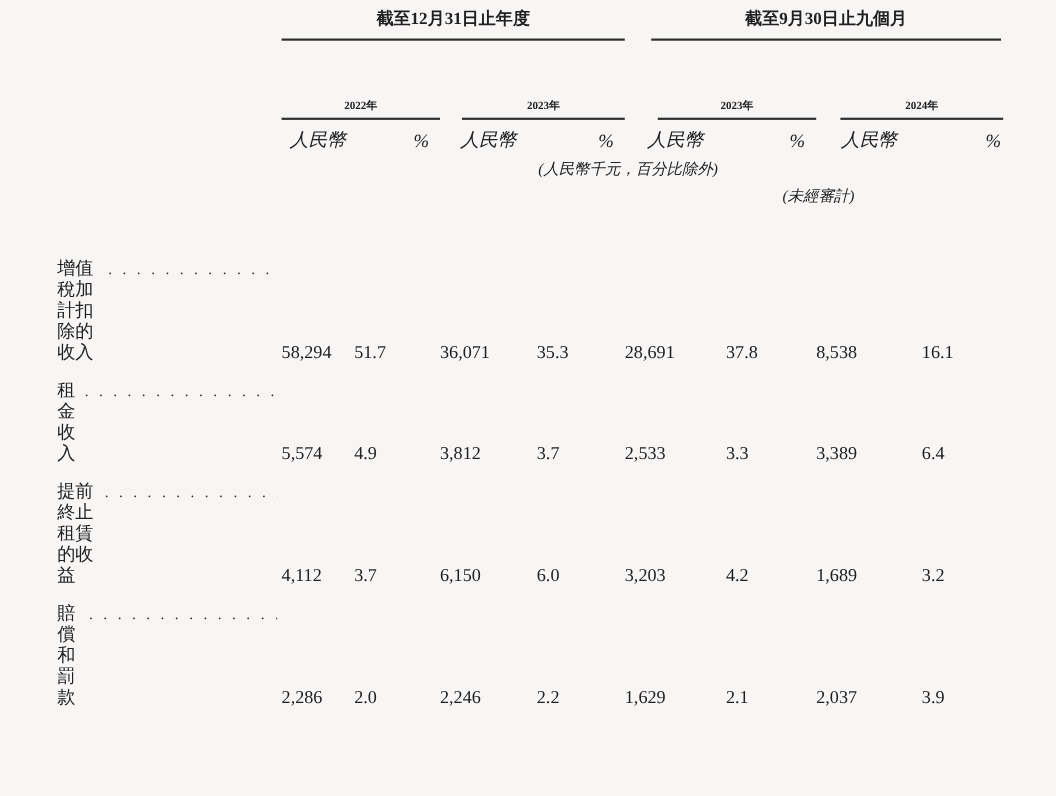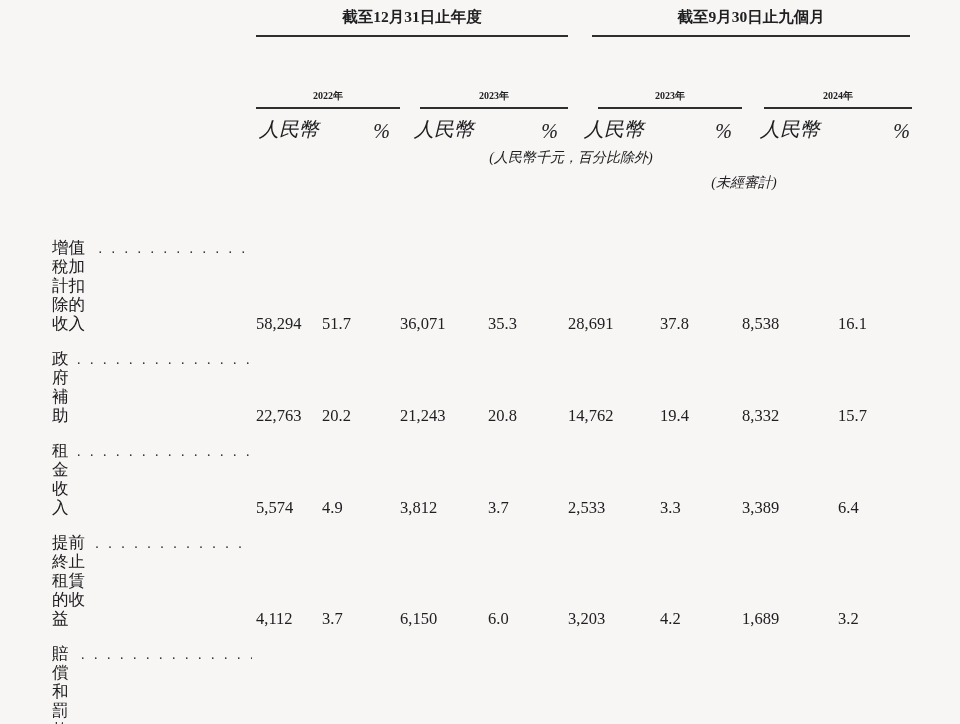--- a/index.html
+++ b/index.html
@@ -29,21 +29,21 @@
   }
   .g2{margin-left:24px;margin-right:10px;}
   .yr{
     border-bottom:2px solid var(--rule);
     text-align:center;font-weight:bold;font-size:10px;
     padding:6px 0 4px;
   }
   .y2{margin-left:20px;}
   .y3{margin-left:30px;}
   .y4{margin-left:22px;margin-right:8px;margin-top:46px;}
-  .units td{padding:7px 0 3px;font-style:italic;font-size:20px;}
+  .units td{padding:7px 0 3px;font-style:italic;font-size:17px;}
   .units .cur{text-align:center;}
   .units .pct{text-align:right;padding-right:10px;}
   .note1 td{font-style:italic;font-size:14px;text-align:center;padding:3px 0 0;}
   .note2 td{font-style:italic;font-size:14px;text-align:center;padding:7px 0 0;}
   .spacer td{height:38px;}
   
   .data-row td{padding:8px 0 8px;line-height:19px;}
   .data-row td.val{text-align:left;padding-right:2px;white-space:nowrap;}
   .lab{display:flex;align-items:baseline;}
   .dots{flex:1 1 auto;overflow:hidden;white-space:nowrap;margin:0 4px 0 7px;min-width:0;}
@@ -134,36 +134,20 @@
           <td class="val">36,071</td>
           <td class="val">35.3</td>
           <td class="val">28,691</td>
           <td class="val">37.8</td>
           <td class="val">8,538</td>
           <td class="val">16.1</td>
         </tr>
         <tr class="data-row">
           <td class="label-cell">
             <div class="lab">
-              <span>政府補助</span>
-              <span class="dots"></span>
-            </div>
-          </td>
-          <td class="val">22,763</td>
-          <td class="val">20.2</td>
-          <td class="val">21,243</td>
-          <td class="val">20.8</td>
-          <td class="val">14,762</td>
-          <td class="val">19.4</td>
-          <td class="val">8,332</td>
-          <td class="val">15.7</td>
-        </tr>
-        <tr class="data-row">
-          <td class="label-cell">
-            <div class="lab">
               <span>租金收入</span>
               <span class="dots"></span>
             </div>
           </td>
           <td class="val">5,574</td>
           <td class="val">4.9</td>
           <td class="val">3,812</td>
           <td class="val">3.7</td>
           <td class="val">2,533</td>
           <td class="val">3.3</td>

